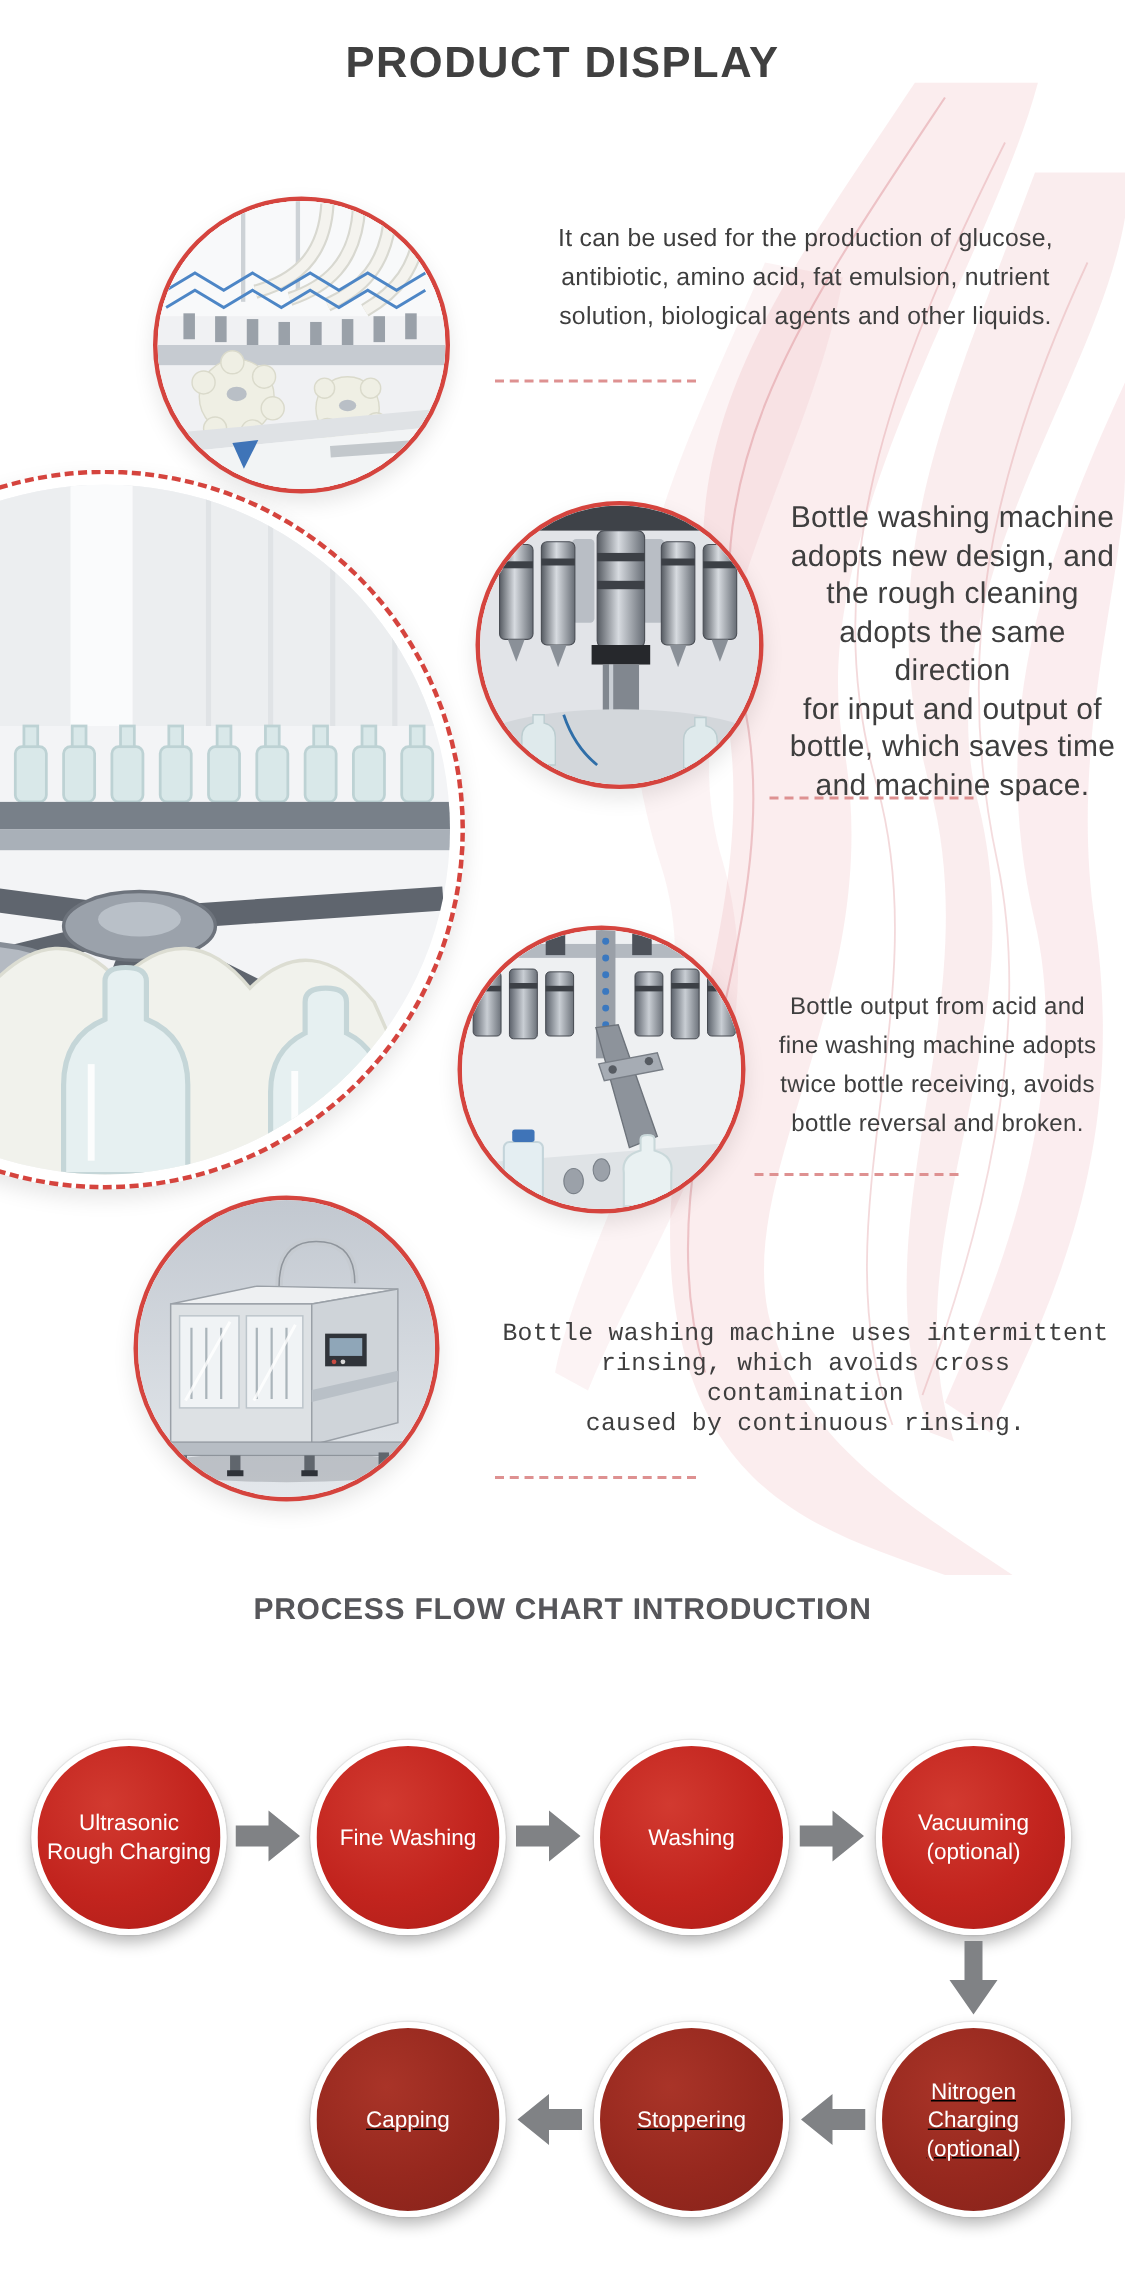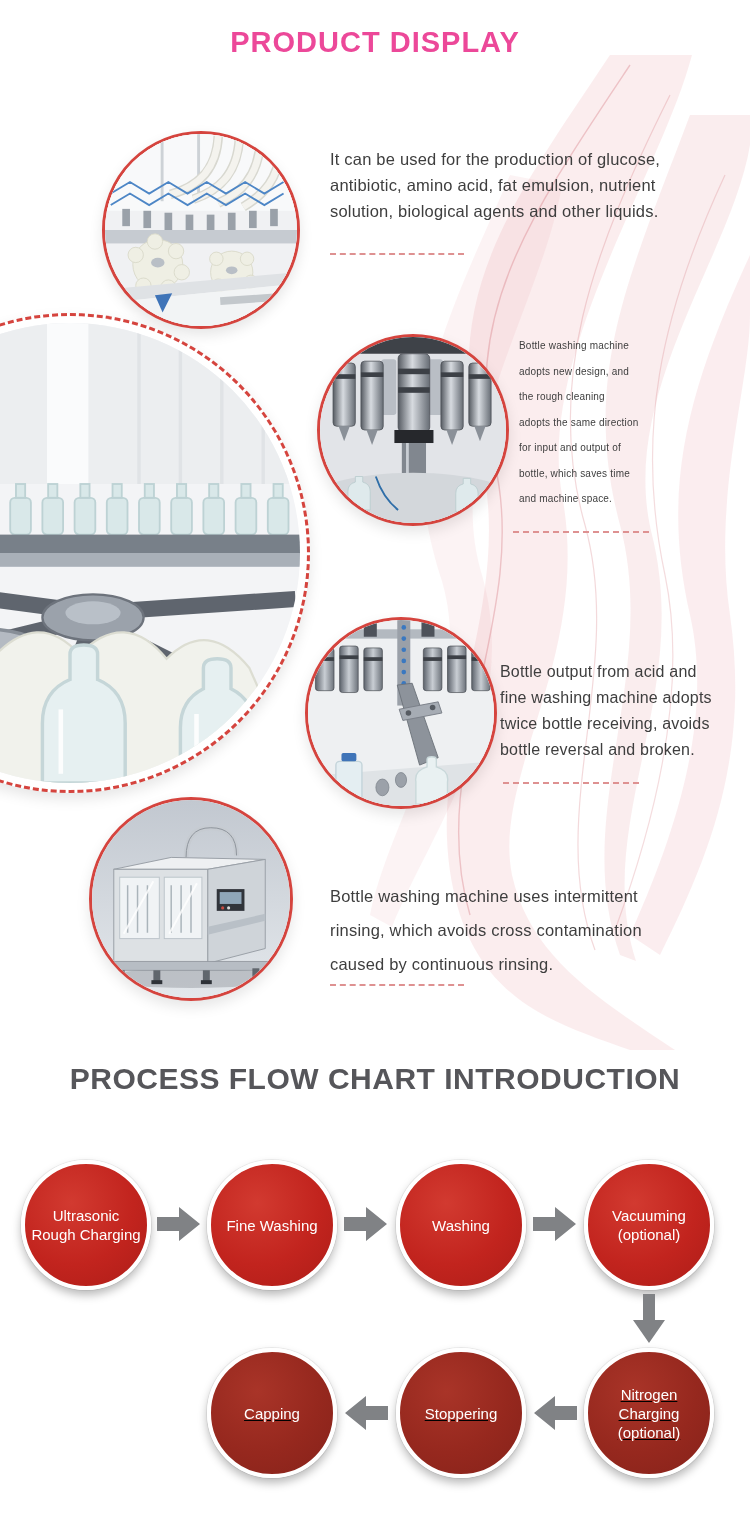--- a/index.html
+++ b/index.html
@@ -1,43 +1,43 @@
 <!DOCTYPE html>
 <html><head>
 <meta charset="utf-8">
 <style>
   html,body{margin:0;padding:0;background:#fff;}
   .page{position:relative;width:750px;height:1520px;overflow:hidden;background:#ffffff;
         font-family:"Liberation Sans", sans-serif;}
-  h1,h2,p{margin:0;}
+  h1,h2,p{margin:0;text-align:center;}
 
   .decor{position:absolute;left:330px;top:55px;width:420px;height:995px;pointer-events:none;}
 
   .title{position:absolute;top:26px;left:0;width:100%;text-align:center;
-         font-size:29px;font-weight:800;color:#ec4899;letter-spacing:1px;}
+         font-size:29px;font-weight:800;color:#404040;letter-spacing:1px;}
 
   .flow-title{position:absolute;top:1062px;left:0;width:100%;text-align:center;
-         font-size:30px;font-weight:800;color:#56565a;letter-spacing:.5px;}
+         font-size:20px;font-weight:800;color:#56565a;letter-spacing:.5px;}
 
   .photo-circle{position:absolute;border-radius:50%;overflow:hidden;
         border:3px solid #d5443e;box-shadow:0 6px 14px rgba(0,0,0,.10);background:#fff;}
   .photo-circle svg{display:block;width:100%;height:100%;}
   .c1{left:102px;top:131px;width:192px;height:192px;}
   .c2{left:317px;top:334px;width:186px;height:186px;}
   .c3{left:305px;top:617px;width:186px;height:186px;}
   .c4{left:89px;top:797px;width:198px;height:198px;}
   .hero{left:-170px;top:313px;width:480px;height:480px;box-sizing:border-box;
         border:3px dashed #d5443e;padding:7px;overflow:visible;}
   .hero .scene-wrap{width:100%;height:100%;border-radius:50%;overflow:hidden;}
 
   .para{position:absolute;color:#3e3e3e;white-space:pre-line;letter-spacing:.2px;}
   .p1{left:330px;top:146px;width:414px;font-size:16.5px;line-height:26px;}
-  .p2{left:519px;top:333px;width:232px;font-size:10px;line-height:25.5px;}
+  .p2{left:519px;top:333px;width:232px;font-size:20px;line-height:25.5px;}
   .p3{left:500px;top:659px;width:250px;font-size:16px;line-height:26px;}
-  .p4{left:330px;top:879px;width:414px;font-size:16.5px;line-height:34px;}
+  .p4{left:330px;top:879px;width:414px;font-size:16.5px;line-height:20px;font-family:Liberation Mono, monospace;}
 
   .dash{position:absolute;height:0;border-top:2px dashed #de9191;}
   .d1{left:330px;top:253px;width:134px;}
   .d2{left:513px;top:531px;width:136px;}
   .d3{left:503px;top:782px;width:136px;}
   .d4{left:330px;top:984px;width:134px;}
 
   .step{position:absolute;width:130px;height:130px;border-radius:50%;
         border:4px solid #fff;box-sizing:border-box;
         display:flex;align-items:center;justify-content:center;text-align:center;

